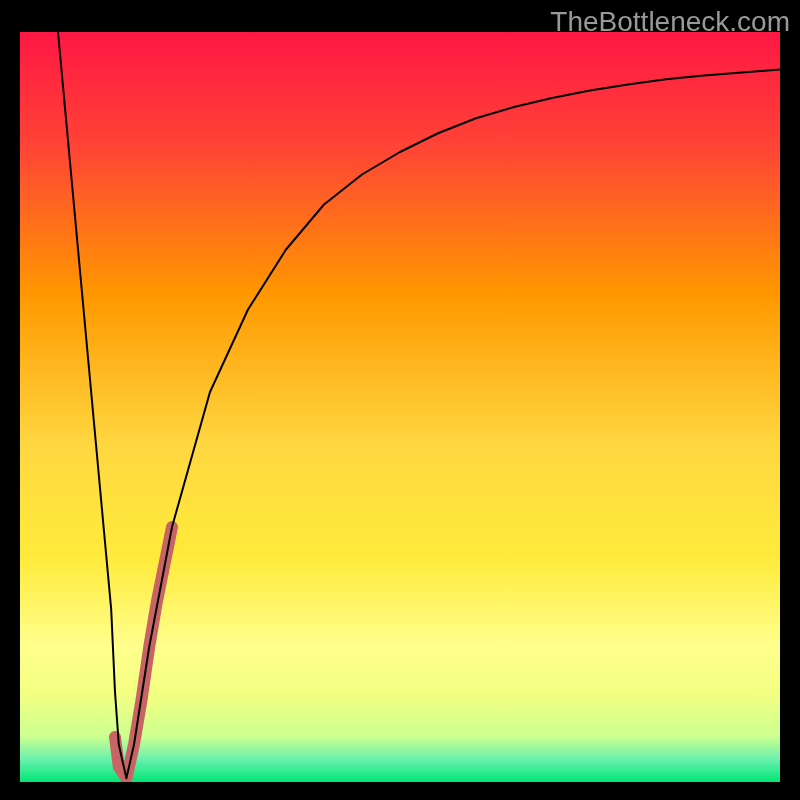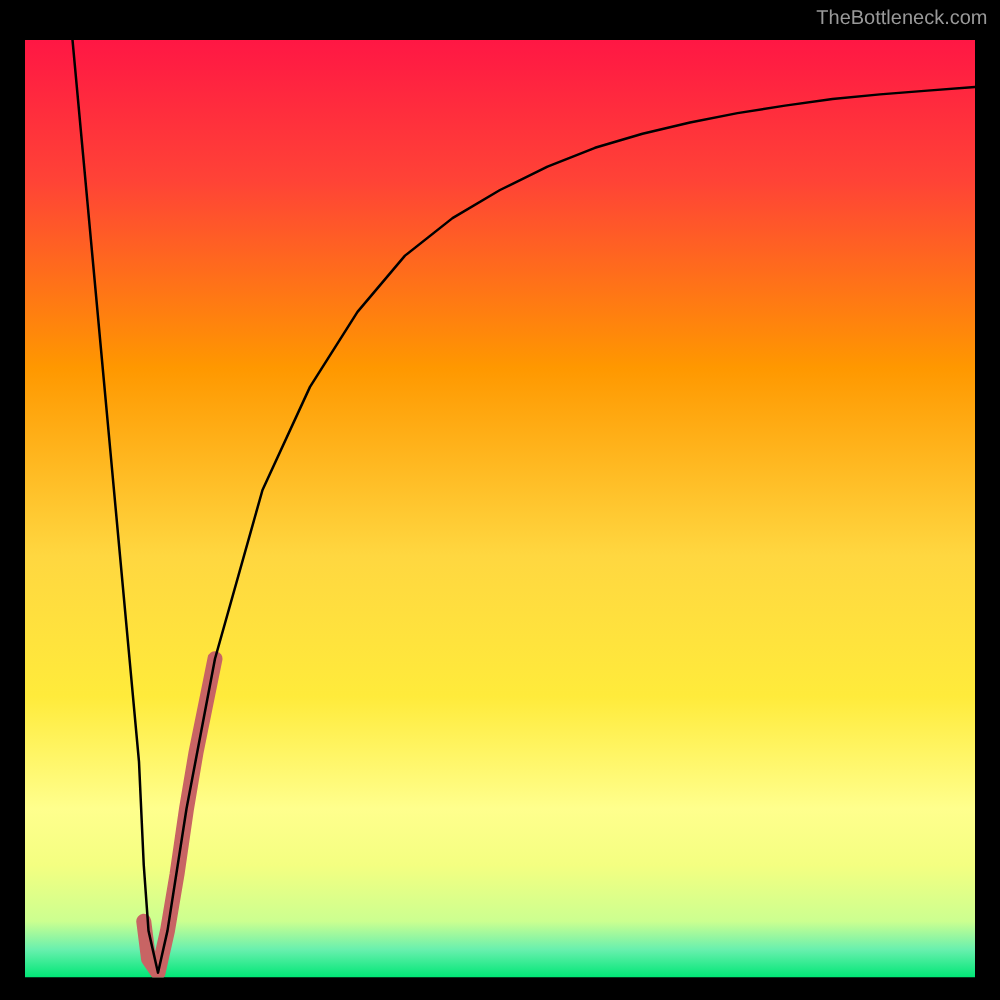--- a/index.html
+++ b/index.html
@@ -1,18 +1,18 @@
 <!DOCTYPE html>
 <html><head>
   <meta charset="utf-8">
   <style>
     * { margin: 0; padding: 0; box-sizing: border-box; }
     body { width: 800px; height: 800px; overflow: hidden; font-family: Arial, sans-serif; }
     .container { width: 800px; height: 800px; background: #000; position: relative; }
-    .watermark { position: absolute; top: 6px; right: 10px; color: #999; font-size: 16px; font-weight: normal; z-index: 10; }
+    .watermark { position: absolute; top: 6px; right: 10px; color: #999; font-size: 28px; font-weight: normal; z-index: 10; }
     .plot-area { position: absolute; left: 20px; top: 32px; width: 760px; height: 750px; }
     .gradient-bg { width: 100%; height: 100%; position: absolute; }
     .curves { width: 100%; height: 100%; position: absolute; }
   </style>
 </head>
 <body>
 
 <div class="container">
   <div class="watermark">TheBottleneck.com</div>
   <div class="plot-area">

